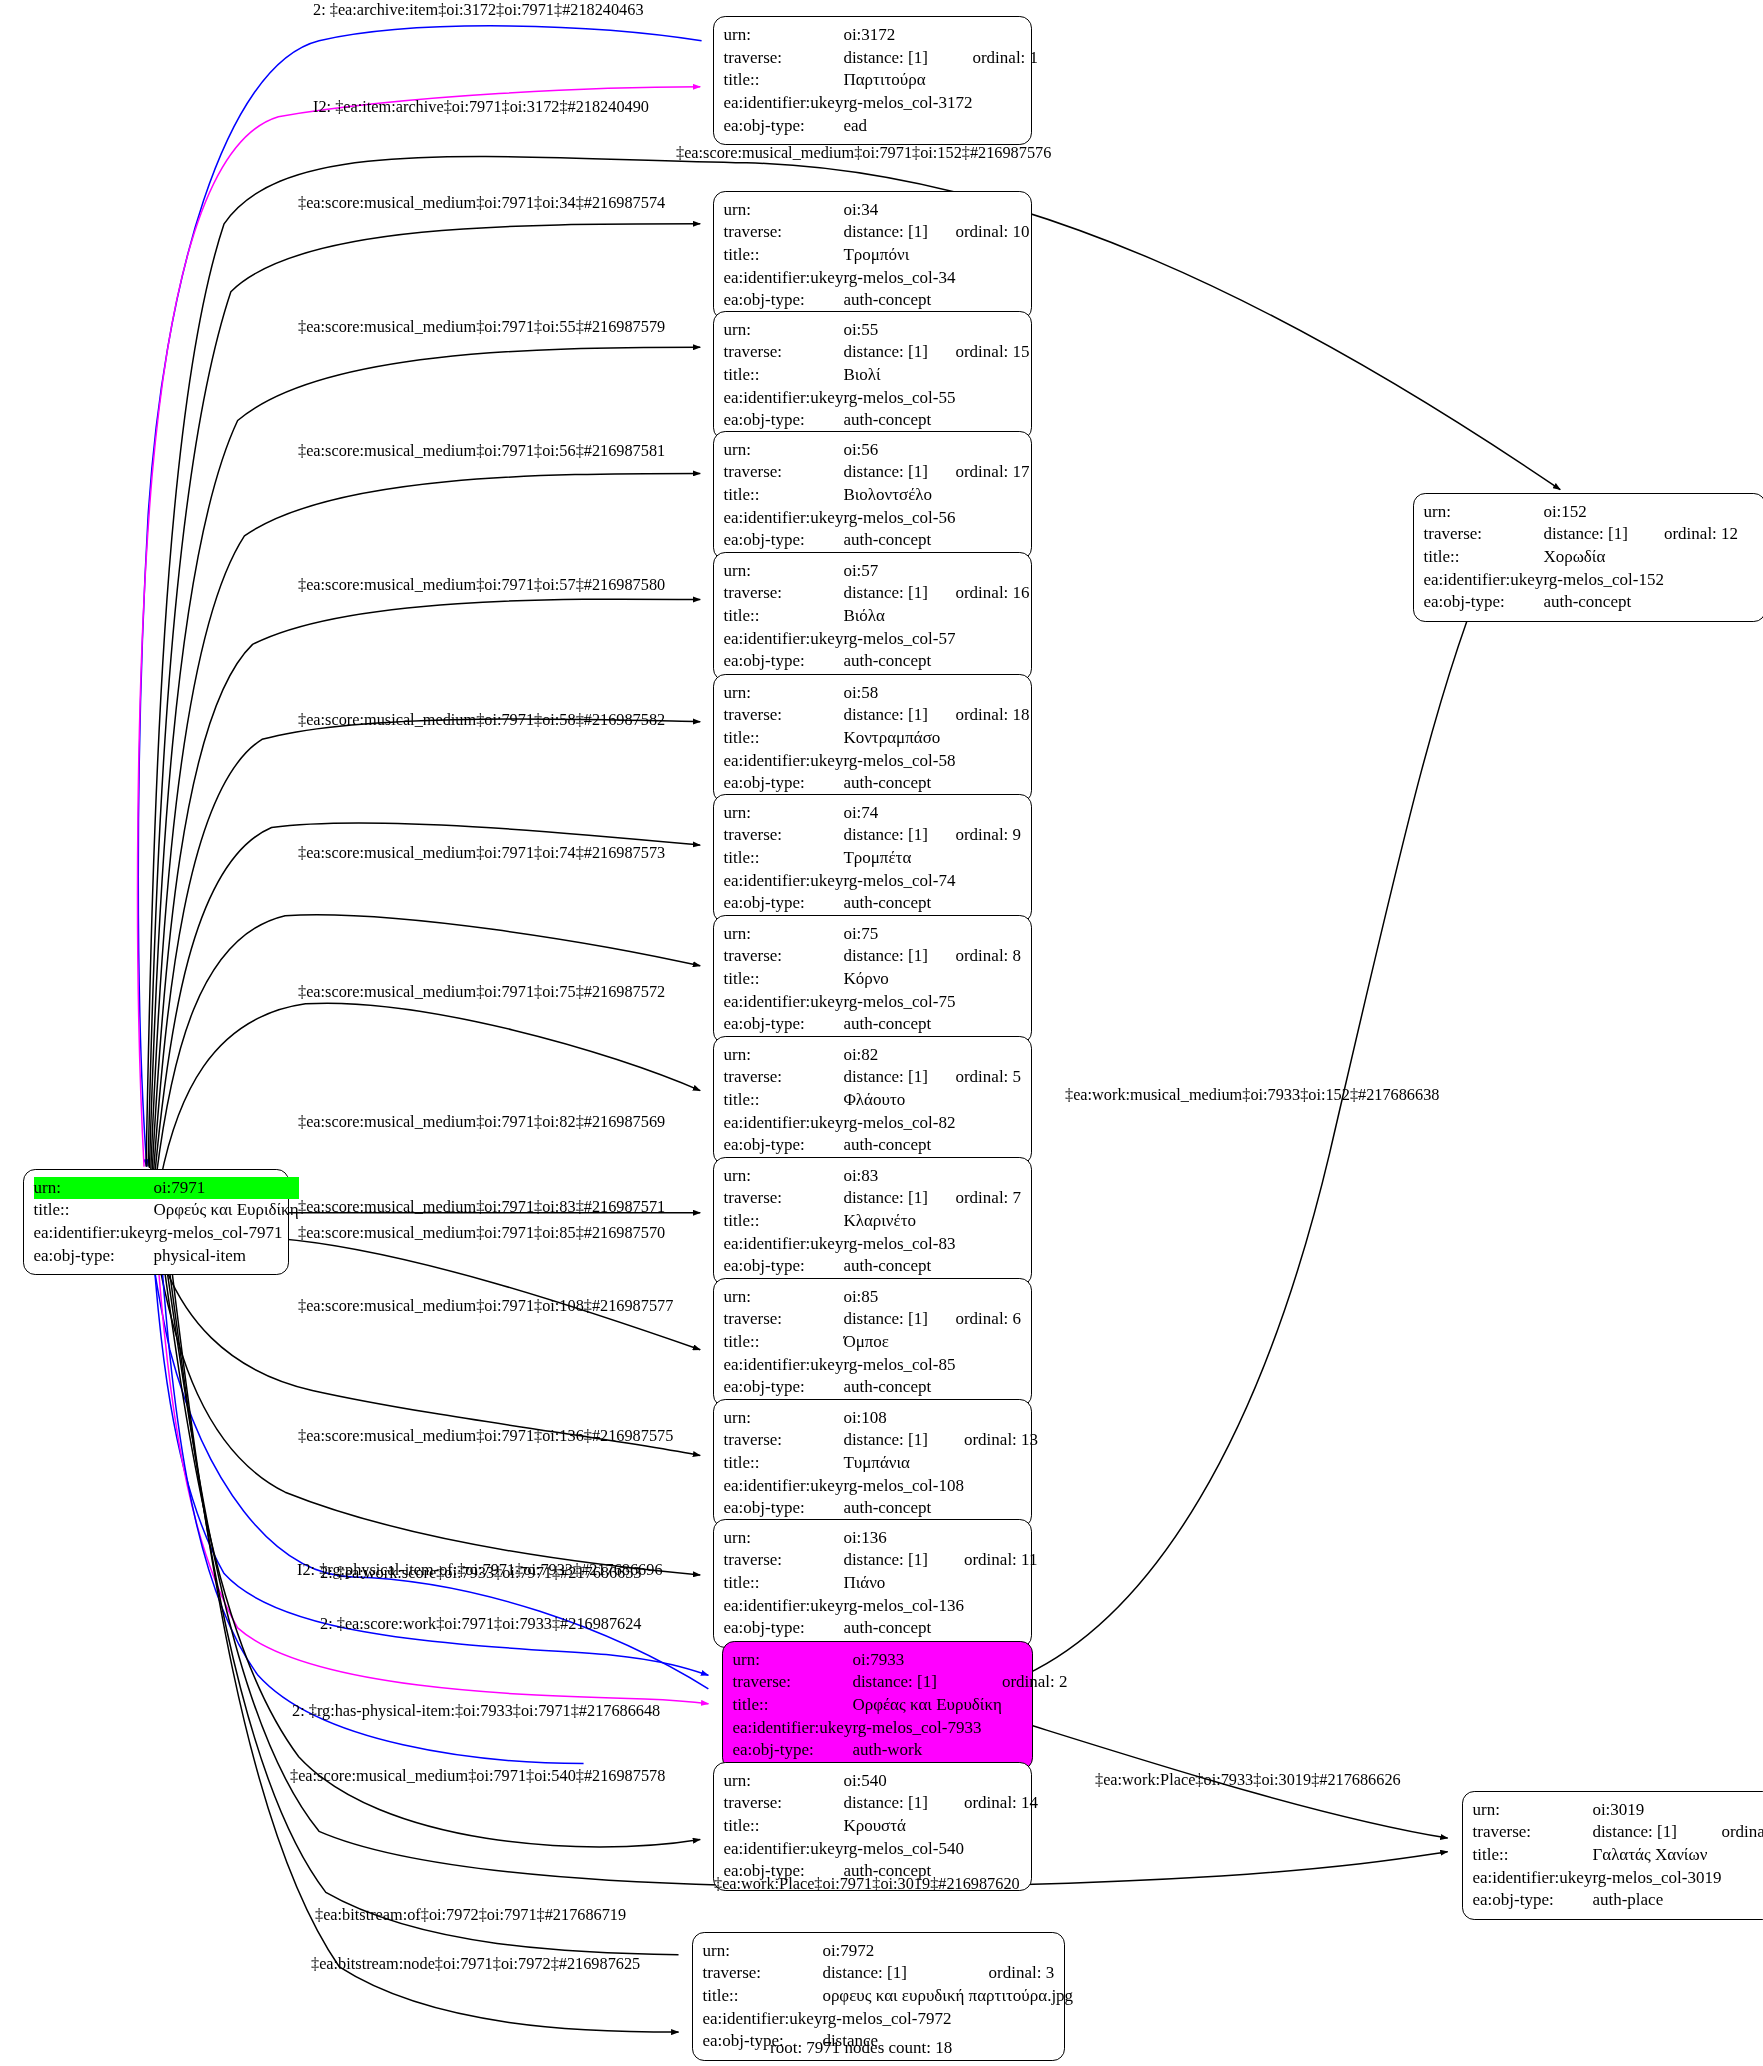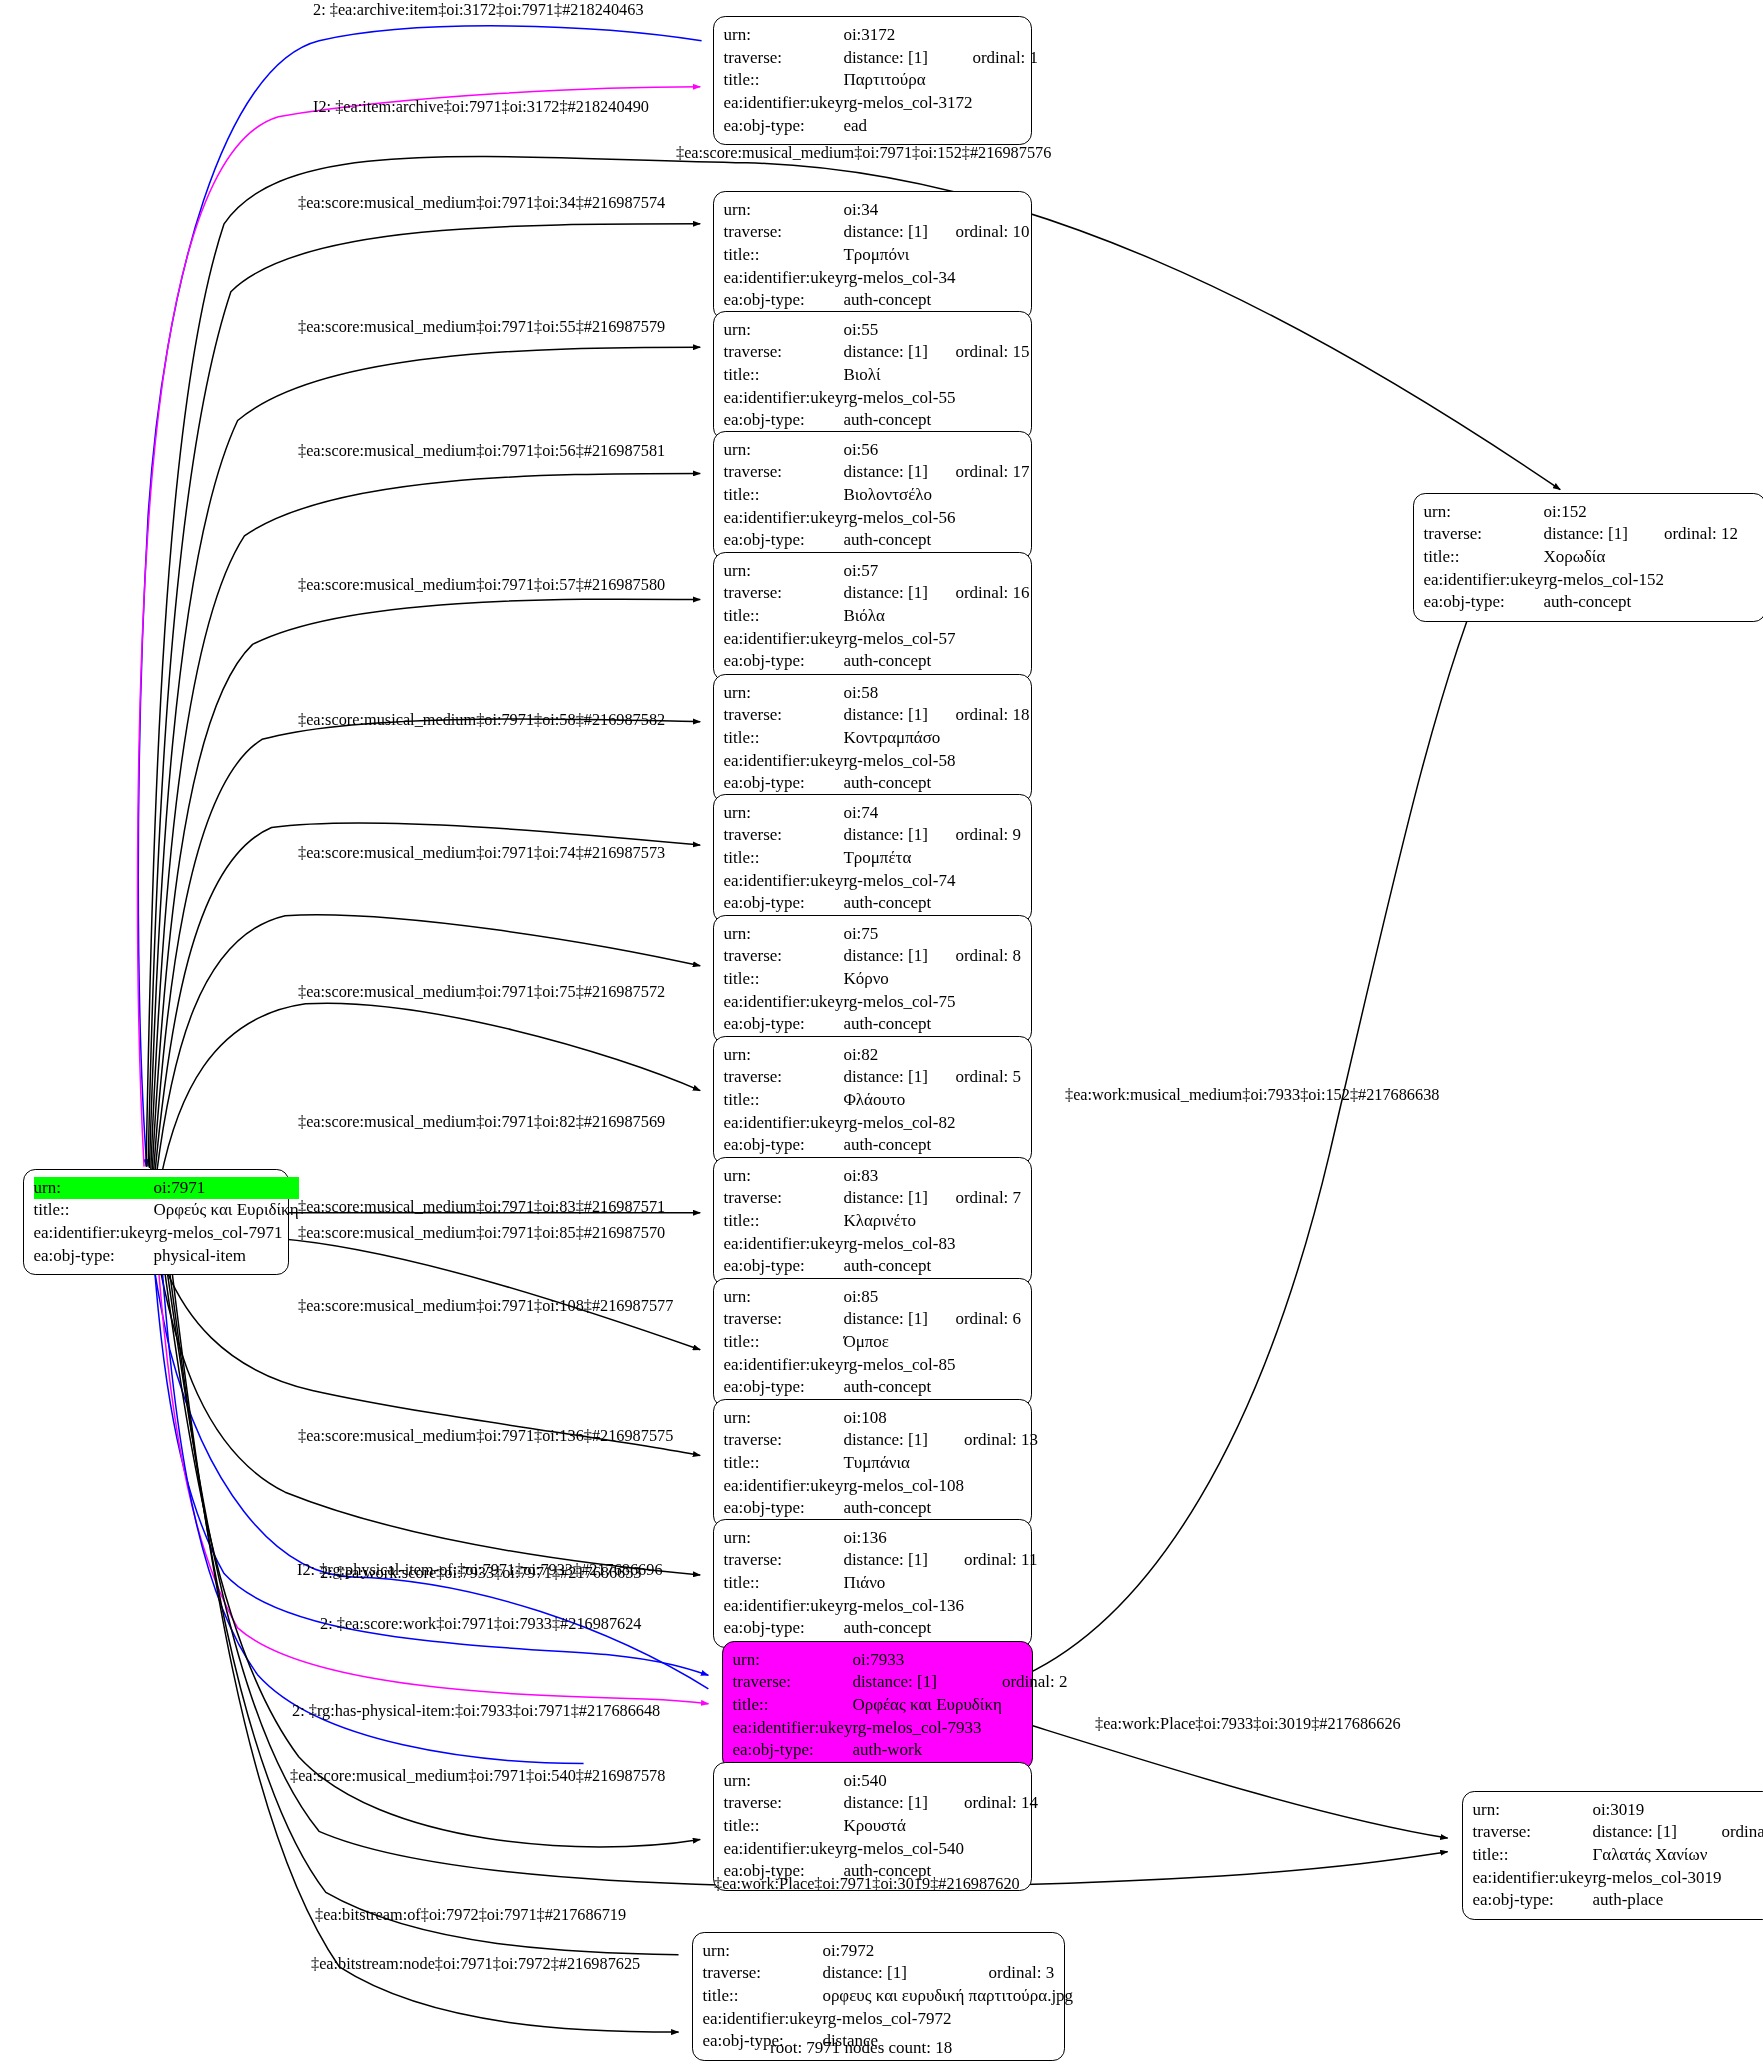--- a/index.html
+++ b/index.html
@@ -731,21 +731,21 @@
   <div class="edge-label" style="left:298px;top:1114px;">‡ea:score:musical_medium‡oi:7971‡oi:82‡#216987569</div>
   <div class="edge-label" style="left:298px;top:1199px;">‡ea:score:musical_medium‡oi:7971‡oi:83‡#216987571</div>
   <div class="edge-label" style="left:298px;top:1225px;">‡ea:score:musical_medium‡oi:7971‡oi:85‡#216987570</div>
   <div class="edge-label" style="left:298px;top:1298px;">‡ea:score:musical_medium‡oi:7971‡oi:108‡#216987577</div>
   <div class="edge-label" style="left:298px;top:1428px;">‡ea:score:musical_medium‡oi:7971‡oi:136‡#216987575</div>
   <div class="edge-label" style="left:320px;top:1565px;">2: ‡ea:work:score‡oi:7933‡oi:7971‡#217686653</div>
   <div class="edge-label" style="left:320px;top:1616px;">2: ‡ea:score:work‡oi:7971‡oi:7933‡#216987624</div>
   <div class="edge-label" style="left:297px;top:1562px;text-align:center;">I2: ‡rg:physical-item-of:‡oi:7971‡oi:7933‡#217686696</div>
   <div class="edge-label" style="left:292px;top:1703px;">2: ‡rg:has-physical-item:‡oi:7933‡oi:7971‡#217686648</div>
   <div class="edge-label" style="left:1065px;top:1087px;">‡ea:work:musical_medium‡oi:7933‡oi:152‡#217686638</div>
-  <div class="edge-label" style="left:1095px;top:1716px;text-align:center;">‡ea:work:Place‡oi:7933‡oi:3019‡#217686626</div>
+  <div class="edge-label" style="left:1095px;top:1772px;text-align:center;">‡ea:work:Place‡oi:7933‡oi:3019‡#217686626</div>
   <div class="edge-label" style="left:290px;top:1768px;">‡ea:score:musical_medium‡oi:7971‡oi:540‡#216987578</div>
   <div class="edge-label" style="left:714px;top:1876px;">‡ea:work:Place‡oi:7971‡oi:3019‡#216987620</div>
   <div class="edge-label" style="left:315px;top:1907px;">‡ea:bitstream:of‡oi:7972‡oi:7971‡#217686719</div>
   <div class="edge-label" style="left:311px;top:1956px;">‡ea:bitstream:node‡oi:7971‡oi:7972‡#216987625</div>
 
   <div class="caption" style="left:770px;top:2038px;">root: 7971 nodes count: 18</div>
 
 </div>
 
 

